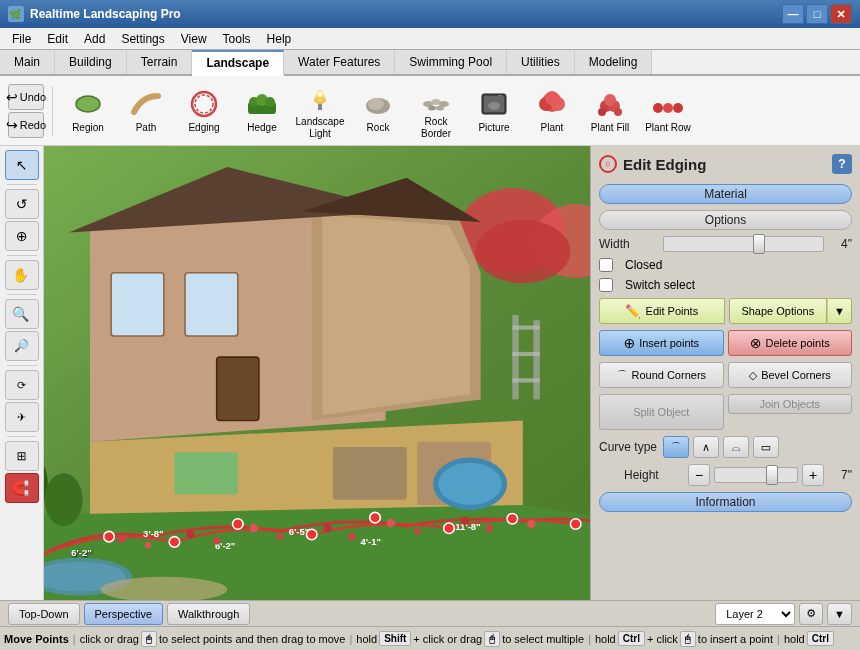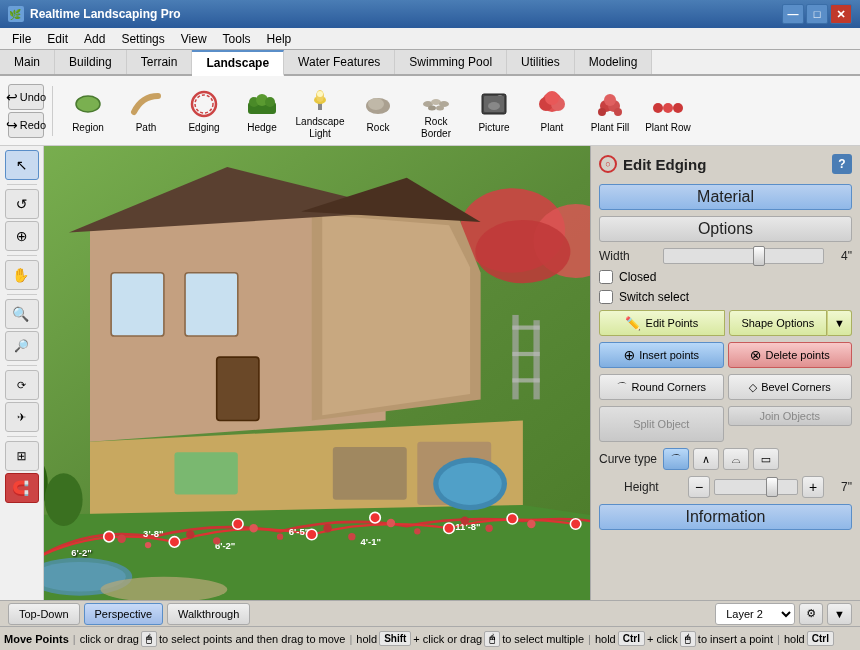--- a/index.html
+++ b/index.html
@@ -178,29 +178,29 @@
       background: #4a7db5;
       color: white;
       border-radius: 3px;
       display: flex; align-items: center; justify-content: center;
       font-size: 12px; font-weight: bold;
       cursor: pointer;
     }
 
     .panel-btn {
       width: 100%;
-      height: 26px;
+      height: 20px;
       background: linear-gradient(to bottom, #e8e8e8, #d0d0d0);
       border: 1px solid #aaa;
-      border-radius: 3px;
+      border-radius: 12px;
       cursor: pointer;
       display: flex;
       align-items: center;
       justify-content: center;
-      font-size: 16px;
+      font-size: 12px;
       color: #222;
     }
     .panel-btn.accent {
       background: linear-gradient(to bottom, #b8d0f0, #90b8e8);
       border-color: #5a8ec8;
     }
 
     .row { display: flex; align-items: center; gap: 4px; }
     .label-text { font-size: 12px; color: #222; min-width: 60px; }
 
@@ -220,21 +220,21 @@
       width: 12px; height: 20px;
       background: linear-gradient(to bottom, #fff, #ccc);
       border: 1px solid #888;
       border-radius: 2px;
       transform: translateX(-50%);
       cursor: pointer;
     }
 
     .value-text { font-size: 12px; color: #222; min-width: 24px; text-align: right; }
 
-    .checkbox-row { display: flex; align-items: center; gap: 6px; font-size: 12px; }
+    .checkbox-row { display: flex; align-items: center; gap: 12px; font-size: 12px; }
     .checkbox-row input[type=checkbox] { width: 14px; height: 14px; }
 
     .btn-row { display: flex; gap: 4px; }
     .half-btn {
       flex: 1;
       height: 26px;
       background: linear-gradient(to bottom, #f0f0f0, #d8d8d8);
       border: 1px solid #aaa;
       border-radius: 3px;
       cursor: pointer;

